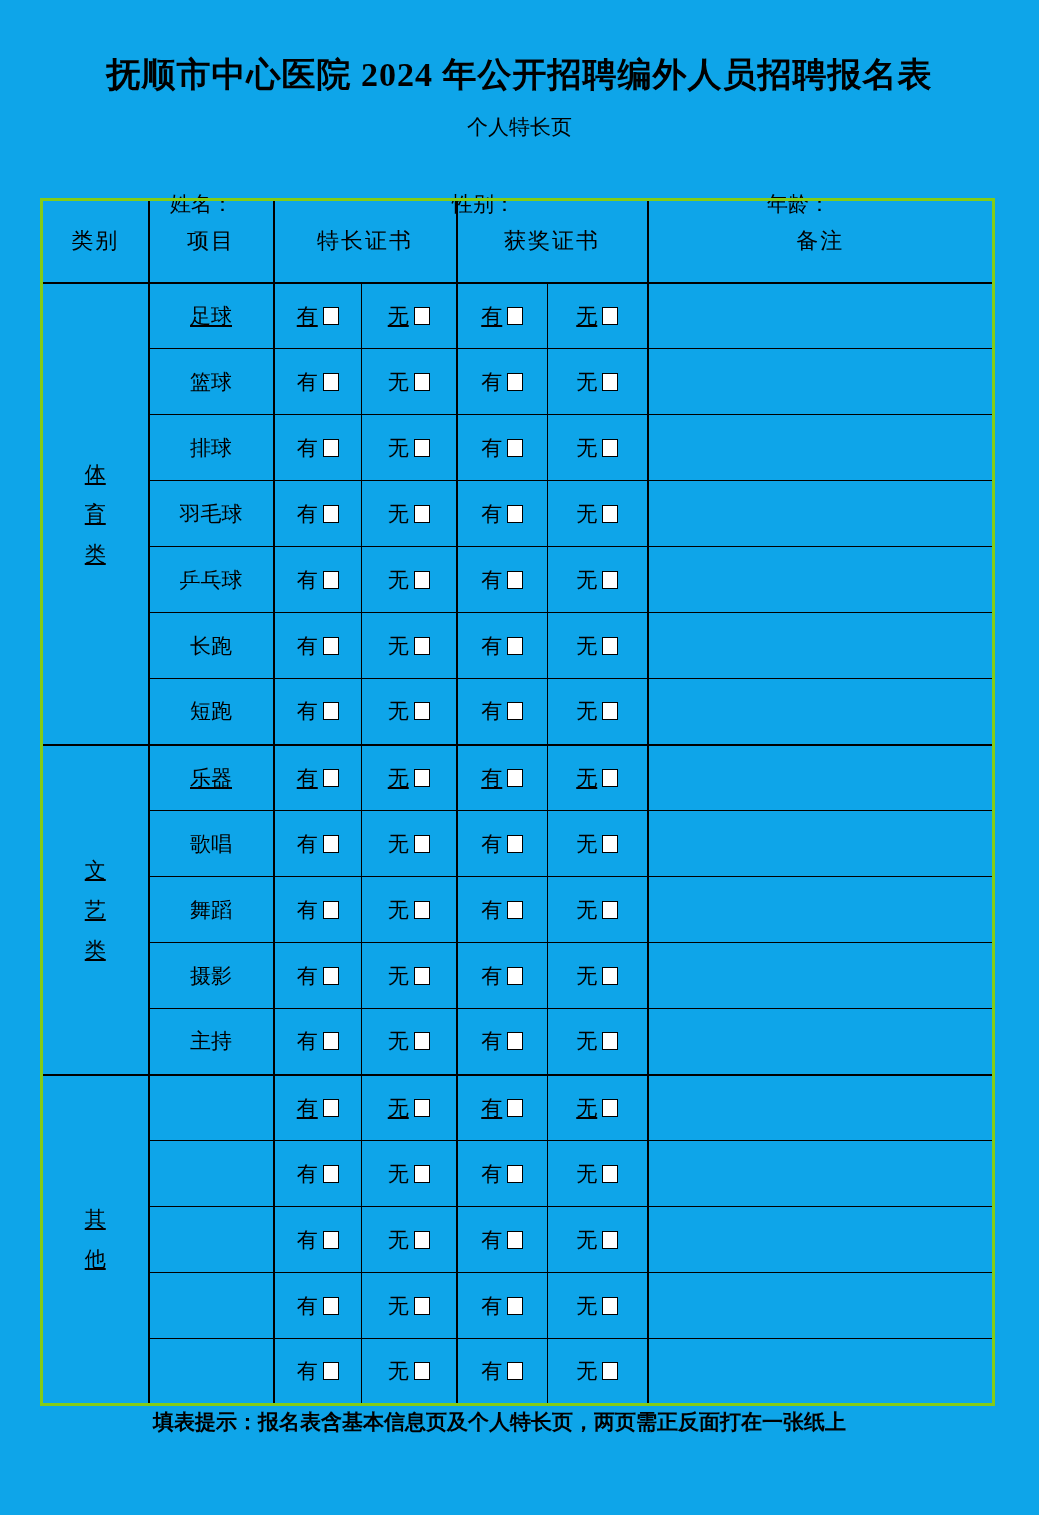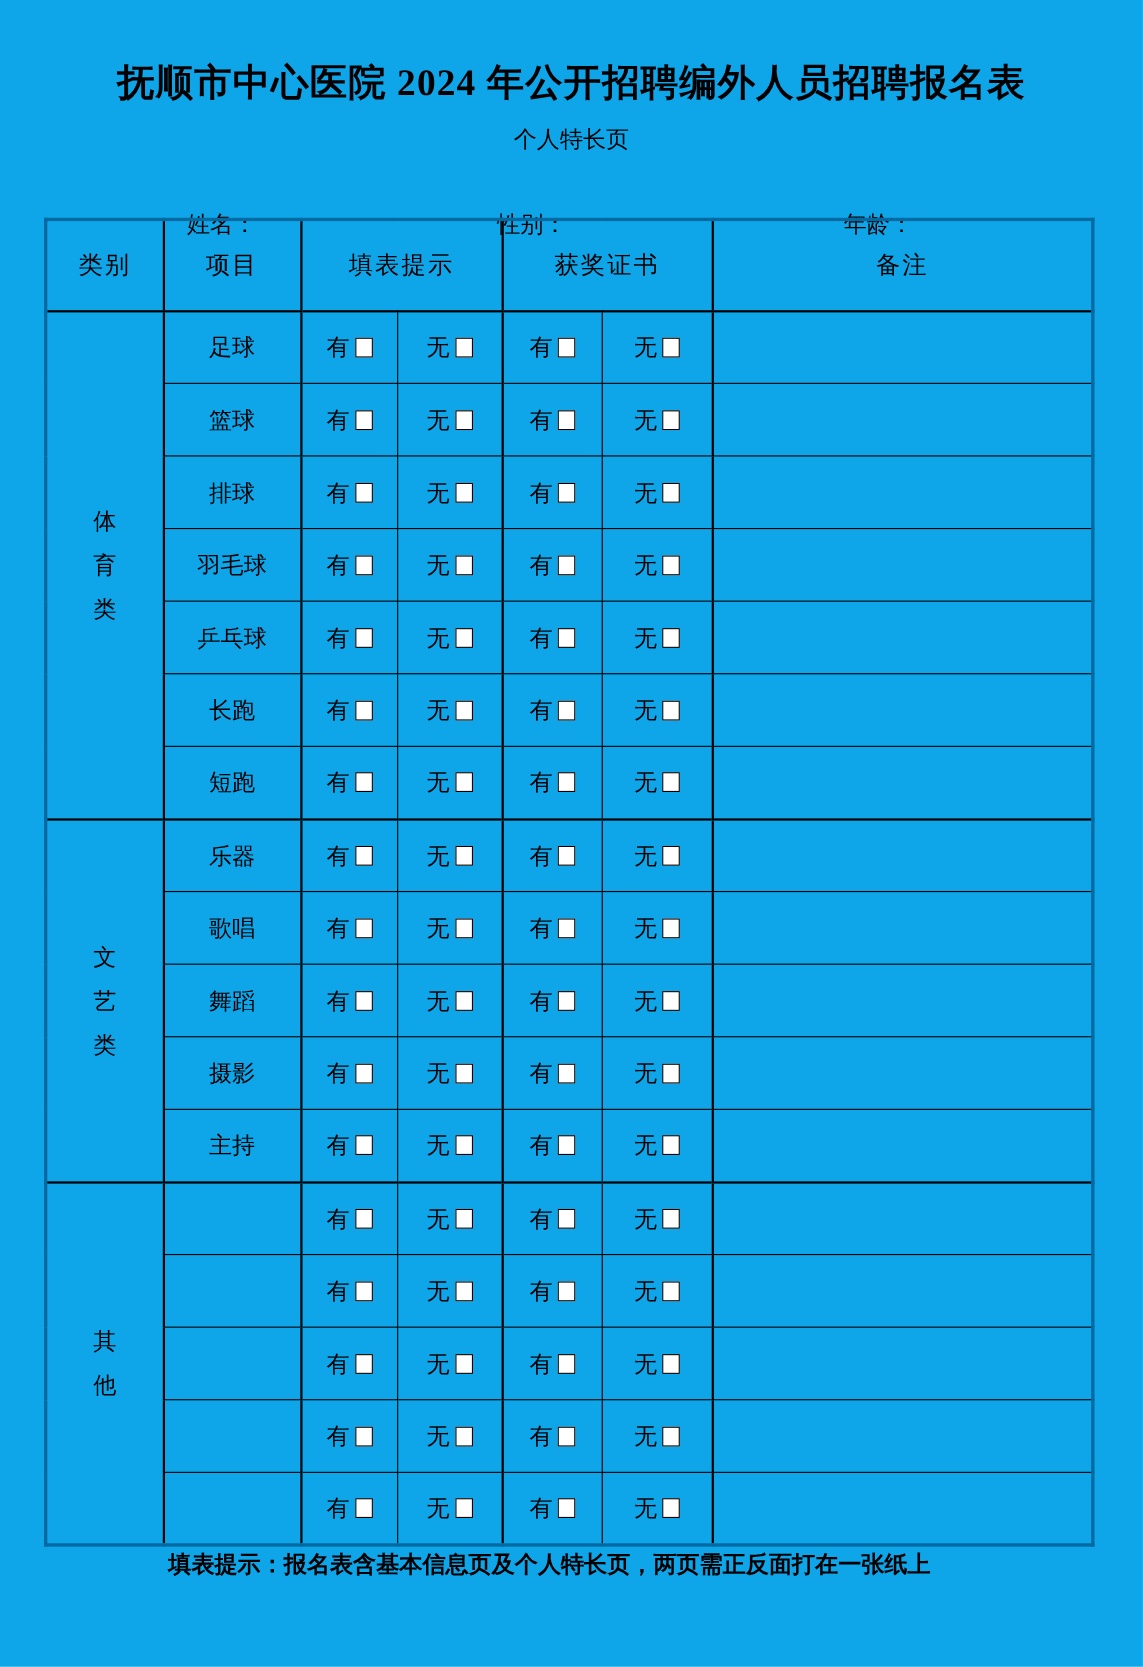--- a/index.html
+++ b/index.html
@@ -42,35 +42,35 @@
     display: inline-block;
     width: 120px; height: 24px;
     vertical-align: bottom;
   }
   table.spec-table {
     position: absolute;
     top: 198px; left: 40px;
     width: 952px;
     border-collapse: collapse;
     table-layout: fixed;
-    border: 3px solid #0369a1;
+    border: 3px solid #84cc16;
   }
   .spec-table th, .spec-table td {
     border: 1px solid #000;
     padding: 0;
     text-align: center;
     vertical-align: middle;
     font-weight: normal;
     font-size: 21px;
     overflow: hidden;
   }
   .spec-table thead tr { height: 83px; }
   .spec-table thead th { border-bottom-width: 2px; font-size: 22px; letter-spacing: 2px; }
   .spec-table tr.body-row { height: 66px; }
-  .spec-table tr.section-start td { border-top-width: 2px; }
+  .spec-table tr.section-start td { border-top-width: 2px; text-decoration: underline; }
   
   .b2l { border-left-width: 2px !important; }
   .cat-cell { font-size: 21px; }
   .vert div { line-height: 40px; letter-spacing: 0; }
   .cb-label { letter-spacing: 0; }
   .cb-box {
     display: inline-block;
     width: 16px; height: 18px;
     border: 1.5px solid #000;
     margin-left: 5px;
@@ -113,21 +113,21 @@
       <col style="width:88px">
       <col style="width:95px">
       <col style="width:91px">
       <col style="width:100px">
       <col style="width:346px">
     </colgroup>
     <thead>
       <tr>
         <th>类别</th>
         <th class="b2l">项目</th>
-        <th class="b2l" colspan="2">填表提示</th>
+        <th class="b2l" colspan="2">特长证书</th>
         <th class="b2l" colspan="2">获奖证书</th>
         <th class="b2l">备注</th>
       </tr>
     </thead>
     <tbody id="table-body">
         <tr class="body-row section-start">
           <td rowspan="7" class="cat-cell">
             <div class="vert">
               <div>体</div>
               <div>育</div>

